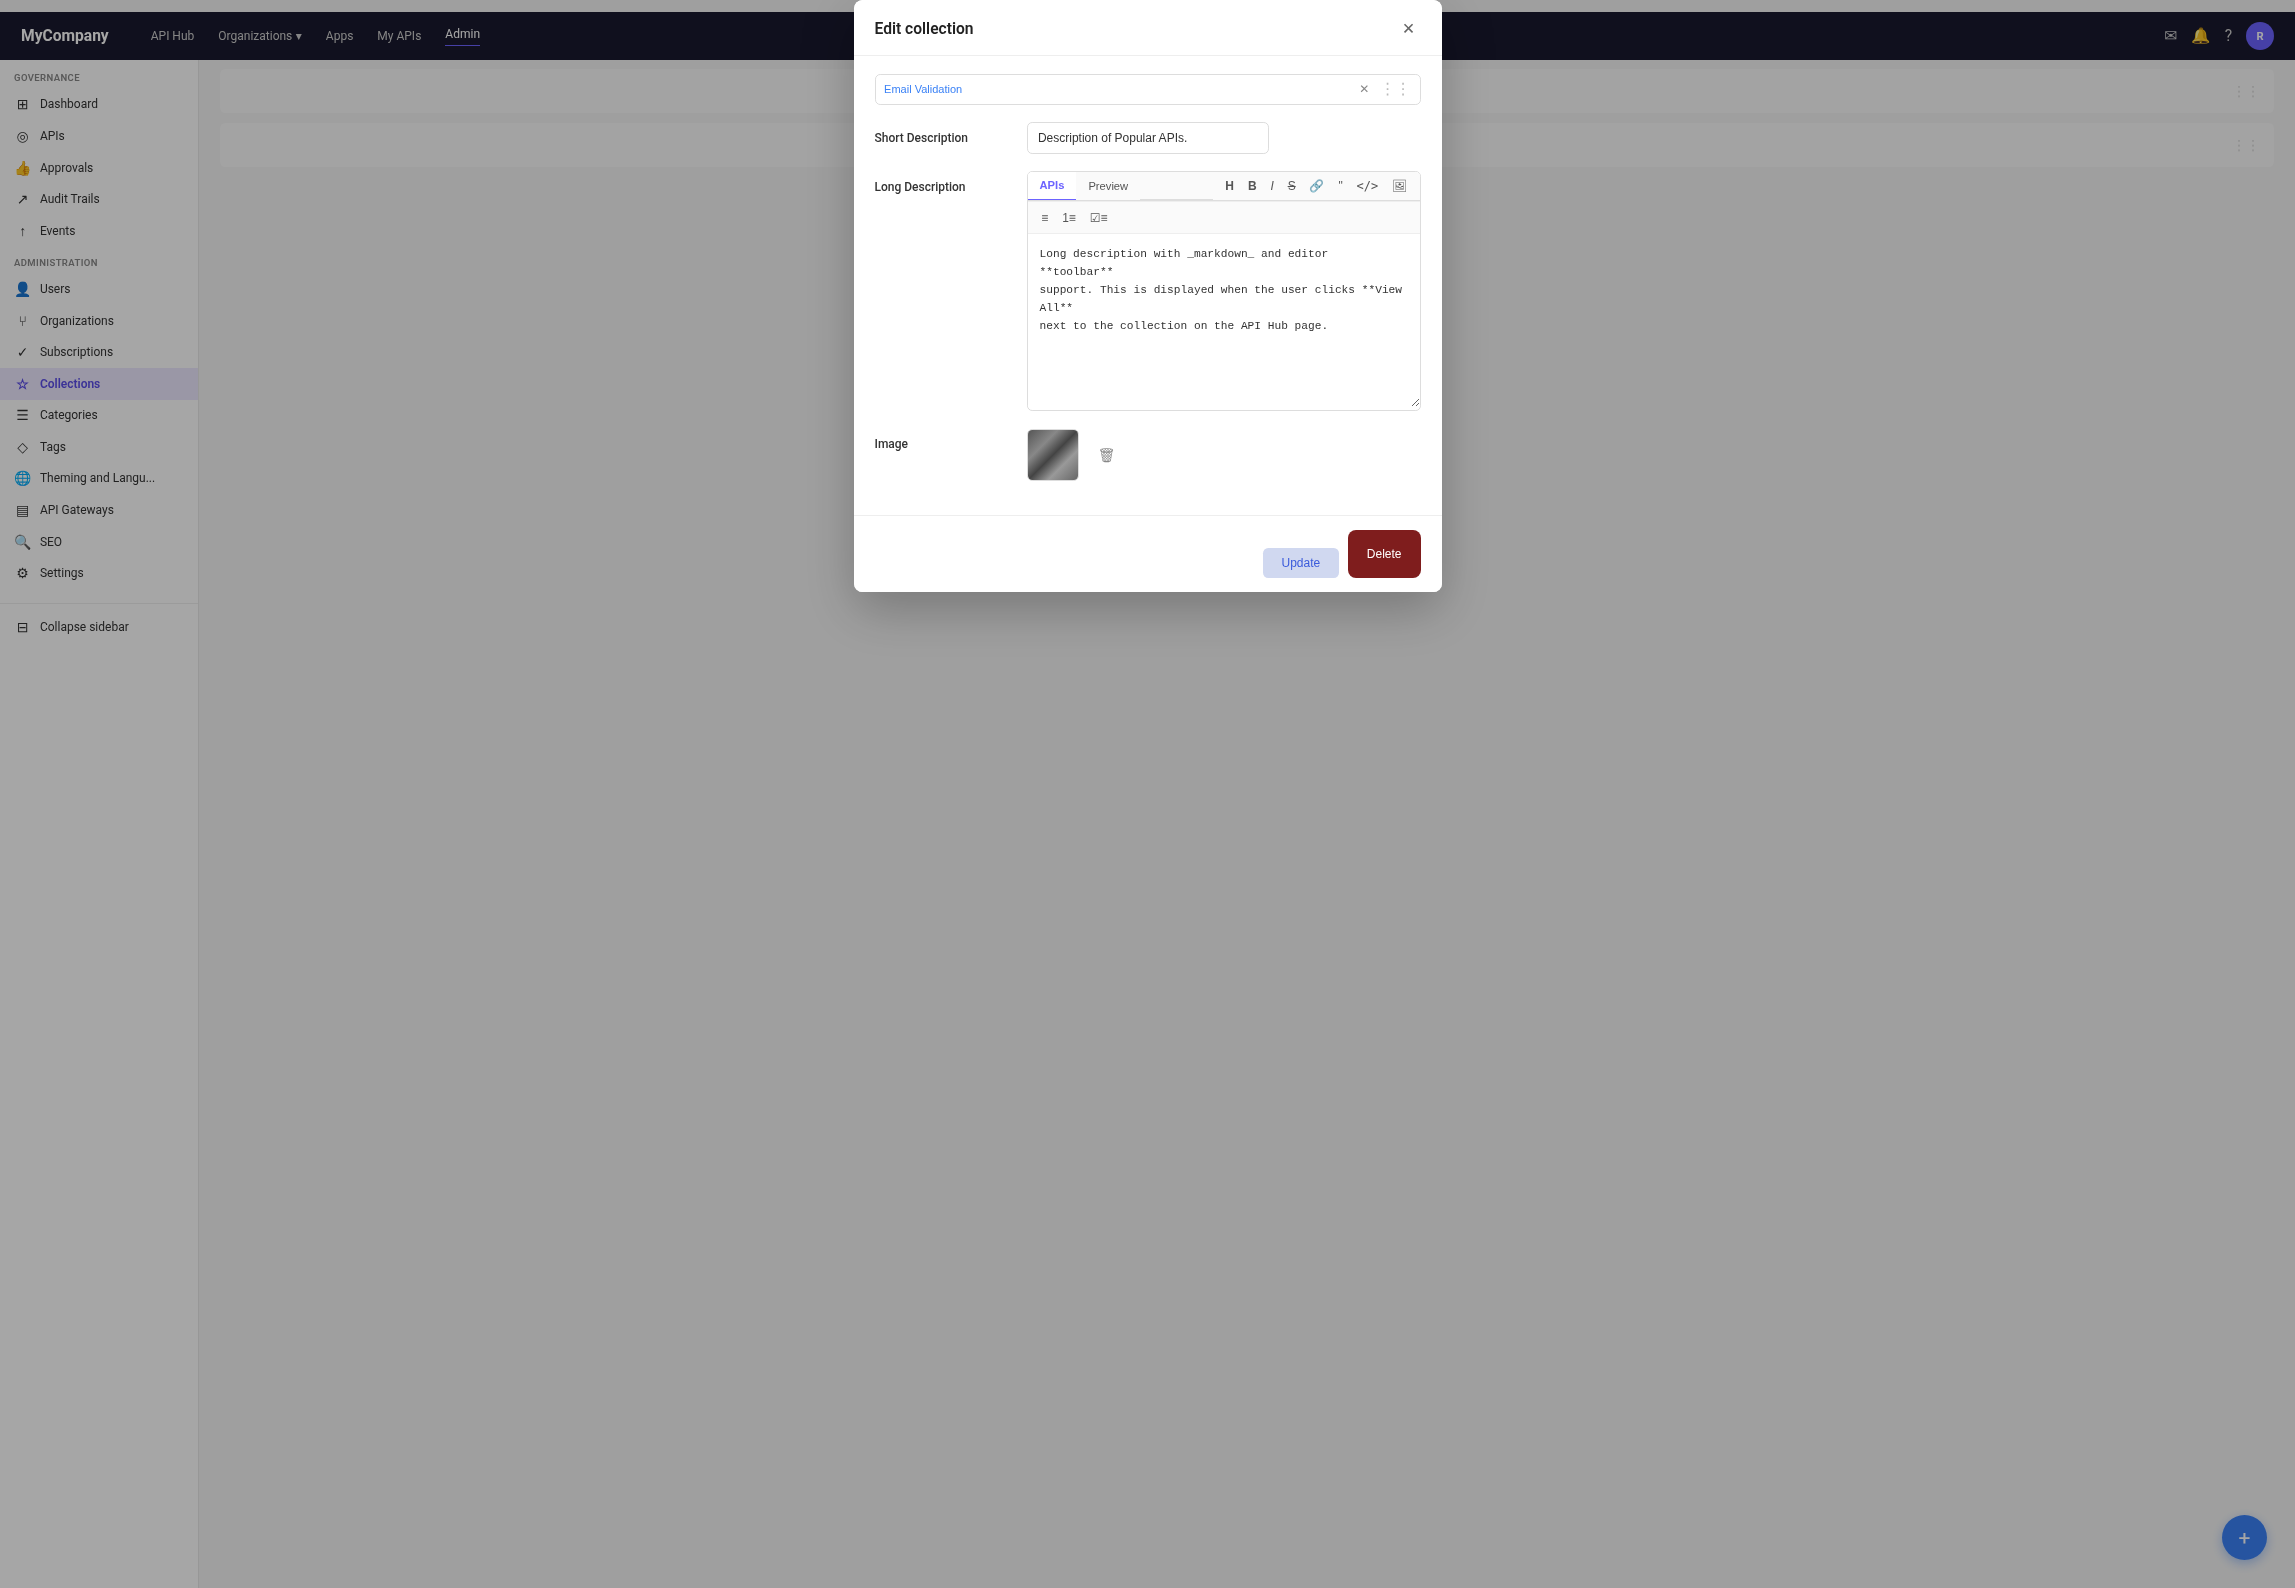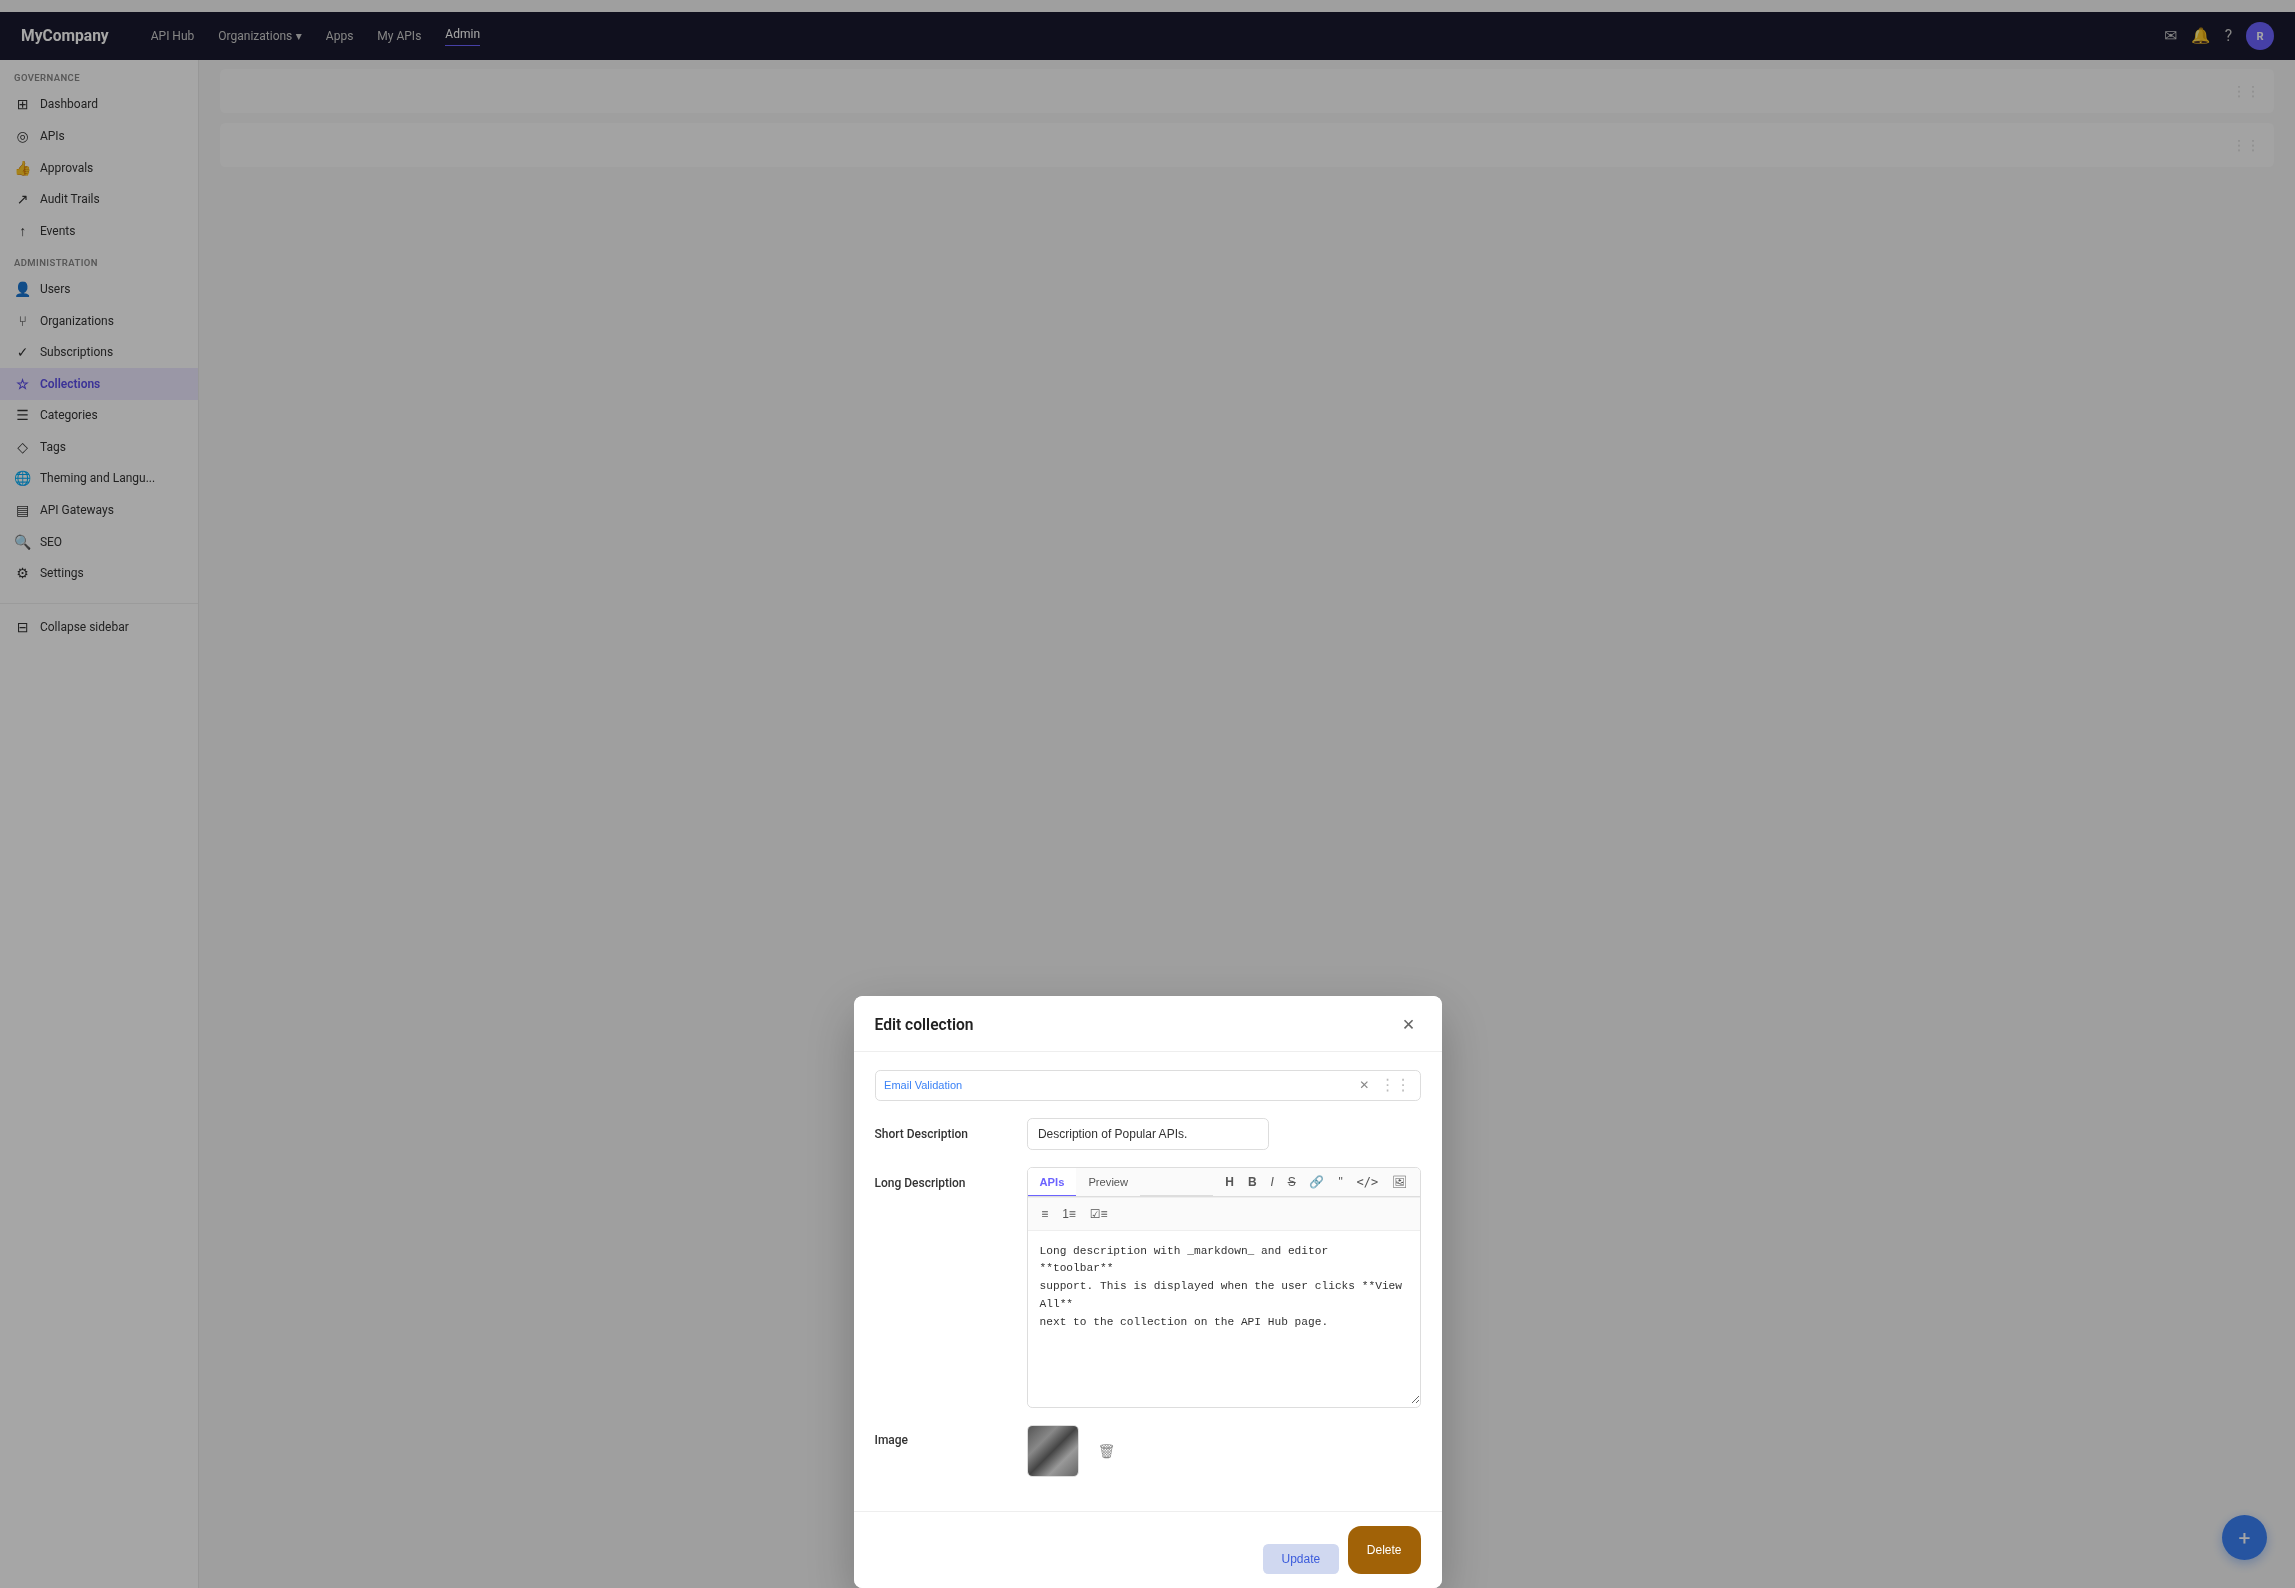--- a/index.html
+++ b/index.html
@@ -140,21 +140,21 @@
       z-index: 50;
     }
 
     
     .overlay {
       position: fixed;
       top: 0; left: 0; right: 0; bottom: 0;
       background: rgba(0,0,0,0.35);
       z-index: 200;
       display: flex;
-      align-items: flex-end;
+      align-items: flex-start;
       justify-content: center;
     }
 
     
     .modal {
       background: #fff;
       border-radius: 8.6px;
       width: 588px;
       max-height: 90vh;
       overflow-y: auto;
@@ -349,24 +349,24 @@
       color: #3b5bdb;
       border: none;
       border-radius: 5.2px;
       padding: 7.8px 19px;
       font-size: 12px;
       font-weight: 500;
       cursor: pointer;
       margin-top: 18px;
     }
     .btn-delete {
-      background: #a16207;
+      background: #7f1d1d;
       color: #fff;
       border: none;
-      border-radius: 13px;
+      border-radius: 8px;
       padding: 7.8px 19px;
       font-size: 12px;
       font-weight: 500;
       cursor: pointer;
     }
 
     
     .drag-handle { color: #bbb; font-size: 14px; cursor: grab; }
   </style>
 </head>

